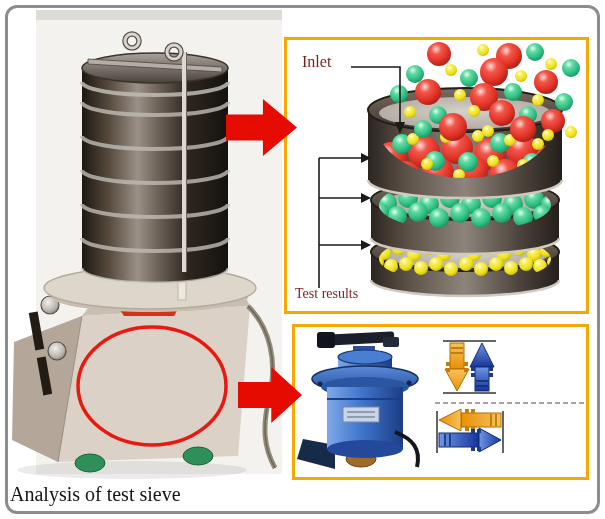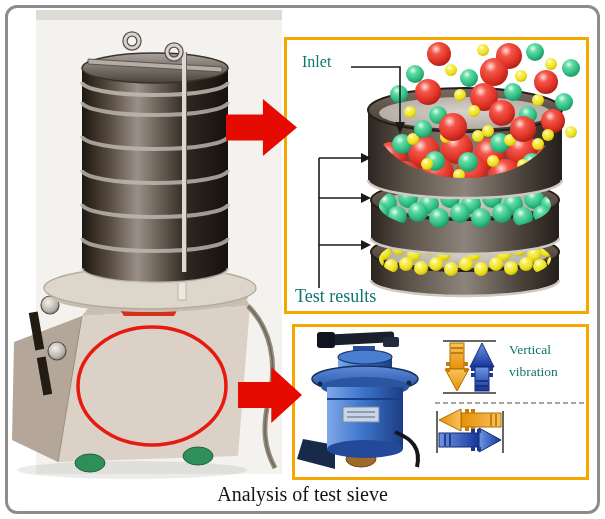--- a/index.html
+++ b/index.html
@@ -17,27 +17,27 @@
   }
   .panel-sieve{left:284px;top:37px;width:299px;height:271px;}
   .panel-motor{left:292px;top:324px;width:291px;height:150px;}
   .panel svg{position:absolute;left:0;top:0;}
   .red-arrow{
     position:absolute;background:#e60b00;z-index:4;
     clip-path:polygon(0 27%,52% 27%,52% 0,100% 50%,52% 100%,52% 73%,0 73%);
   }
   .arrow-top{left:226px;top:99px;width:71px;height:57px;}
   .arrow-bottom{left:238px;top:367px;width:64px;height:56px;}
-  .lbl{position:absolute;color:#0f766e;z-index:3;}
+  .lbl{position:absolute;color:#7f1d1d;z-index:3;}
   .lbl-inlet{left:15px;top:13px;font-size:16px;}
-  .lbl-results{left:8px;top:246px;font-size:18px;}
+  .lbl-results{left:8px;top:246px;font-size:14px;}
   .lbl-vert{left:214px;top:12px;width:70px;font-size:13.5px;line-height:1.65;}
   .lbl-shake{left:208px;top:84px;width:88px;font-size:13.5px;line-height:1.65;}
   .caption{
-    position:absolute;left:10px;right:10px;top:483px;text-align:center;
+    position:absolute;left:10px;right:10px;top:483px;
     font-size:20px;color:#141414;z-index:8;
   }
 </style>
 </head>
 <body>
 
 <div class="photo">
 <svg width="280" height="470" viewBox="0 0 280 470">
   <defs>
     <linearGradient id="mBody" x1="0" y1="0" x2="1" y2="0">
@@ -411,17 +411,16 @@
         <polygon points="184,101 184,125 206,113" fill="url(#hBl)" stroke="#122a70" stroke-width="1"></polygon>
         <line x1="150" y1="107" x2="150" y2="119" stroke="#122a70" stroke-width="1.5"></line>
         <line x1="155" y1="107" x2="155" y2="119" stroke="#122a70" stroke-width="1.5"></line>
         <rect x="176" y="102" width="4" height="4" fill="#1b3a8c"></rect>
           <rect x="176" y="120" width="4" height="4" fill="#1b3a8c"></rect>
         <rect x="182" y="102" width="4" height="4" fill="#1b3a8c"></rect>
           <rect x="182" y="120" width="4" height="4" fill="#1b3a8c"></rect>
       </g>
     </g>
   </svg>
-  <div class="lbl lbl-vert">Vertical vibration</div>
 </div>
 
 <div class="caption">Analysis of test sieve</div>
 <div class="frame" style="border-color: rgb(140, 140, 140);"></div>
 
 </body></html>

